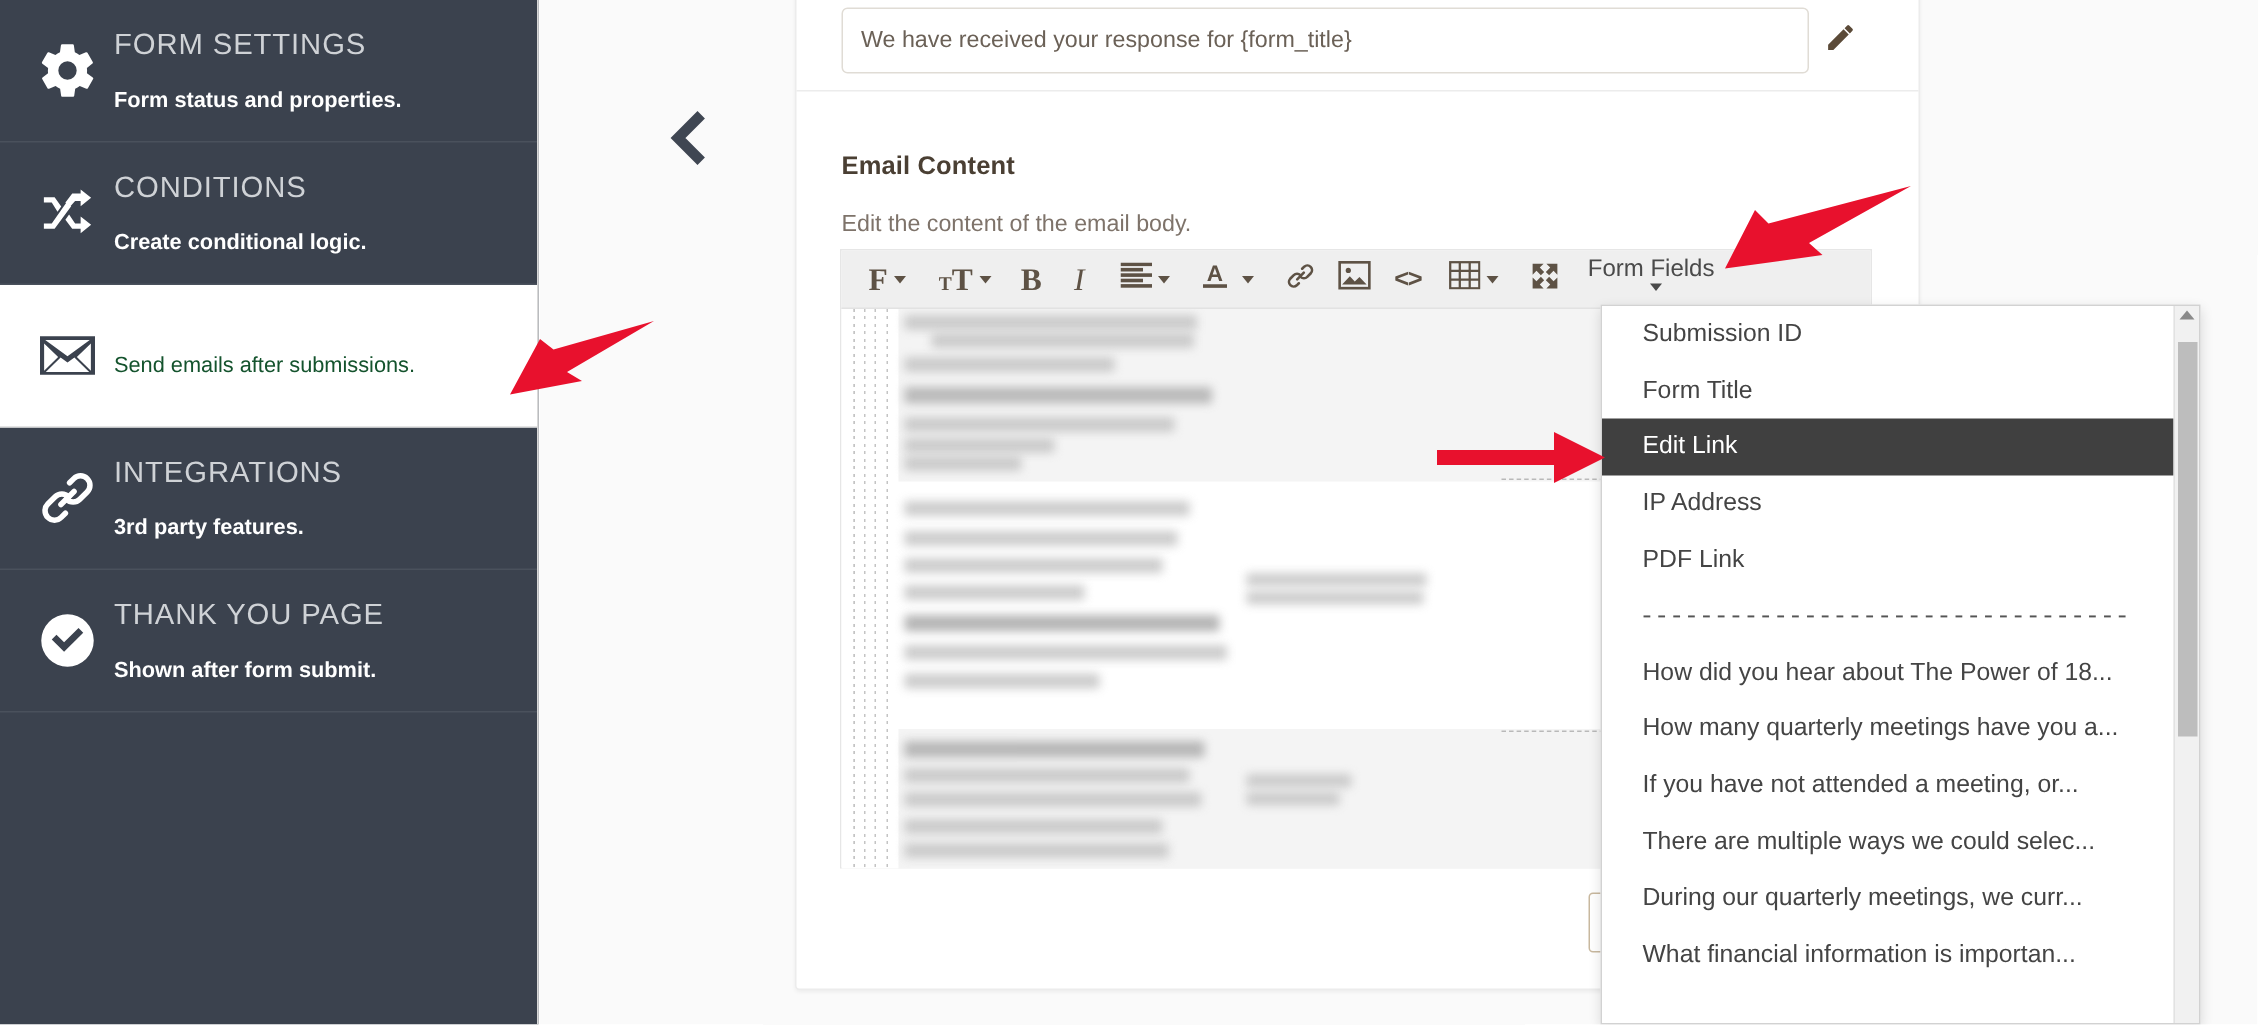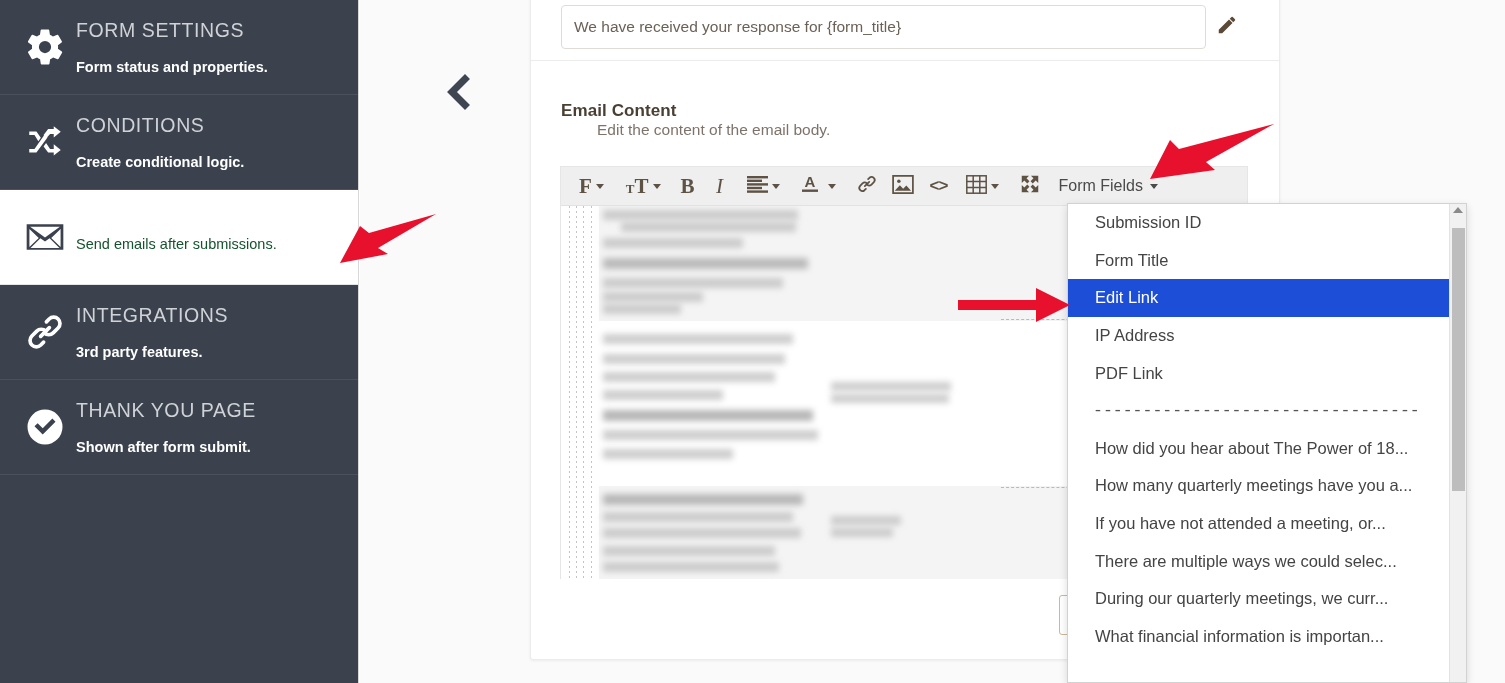--- a/index.html
+++ b/index.html
@@ -92,22 +92,22 @@
     position: absolute; left: 0; top: 139px;
     width: 100%; height: 1px; background: #ececec;
   }
   .section-title {
     position: absolute; left: 30px; top: 180px;
     font-size: 17px; font-weight: bold; color: #4a3f33;
     letter-spacing: 0.1px;
     text-align: center;
   }
   .section-sub {
-    position: absolute; left: 30px; top: 200px;
-    font-size: 15.5px; color: #7e736a; margin-left: 36px;
+    position: absolute; left: 30px; top: 220px;
+    font-size: 15.5px; color: #7e736a;
   }
 
   
   .editor {
     position: absolute; left: 29px; top: 245px;
     width: 688px; height: 413px;
     border: 1px solid #e6e6e6;
     background: #ffffff;
   }
   .toolbar {
@@ -139,20 +139,21 @@
   .tb-tt small { font-size: 13px; }
   .tb-b { font-family: "Liberation Serif", serif; font-size: 21px; font-weight: bold; }
   .tb-i { font-family: "Liberation Serif", serif; font-size: 21px; font-style: italic; }
   .tb-code { font-family: "Liberation Sans", sans-serif; font-size: 17px; font-weight: 600; letter-spacing: -1px; }
   .formfields-btn {
     margin-left: 14px;
     font-size: 16px; color: #4a4a4a;
     display: flex; align-items: center;
     cursor: pointer;
     height: 30px;
+    flex-direction: column;
   }
   .formfields-btn .caret { border-top-color: #4a4a4a; margin-left: 7px; }
 
   .editor-body {
     position: relative;
     height: 373px;
     background: #ffffff;
     overflow: hidden;
   }
   
@@ -193,21 +194,21 @@
   .dd-list { position: absolute; left: 0; top: 0; width: 383px; }
   .dd-item {
     height: 37.6px;
     display: flex; align-items: center;
     padding-left: 27px;
     font-size: 16.5px;
     color: #444444;
     cursor: pointer;
     white-space: nowrap;
   }
-  .dd-item.selected { background: #1d4ed8; color: #ffffff; }
+  .dd-item.selected { background: #404040; color: #ffffff; }
   .dd-sep {
     height: 37.6px;
     display: flex; align-items: center;
     padding-left: 25px;
     color: #555; font-size: 16.5px; letter-spacing: 0px;
     font-family: "Liberation Mono", monospace;
   }
   .dd-scroll {
     position: absolute; right: 0; top: 0;
     width: 17px; height: 100%;

